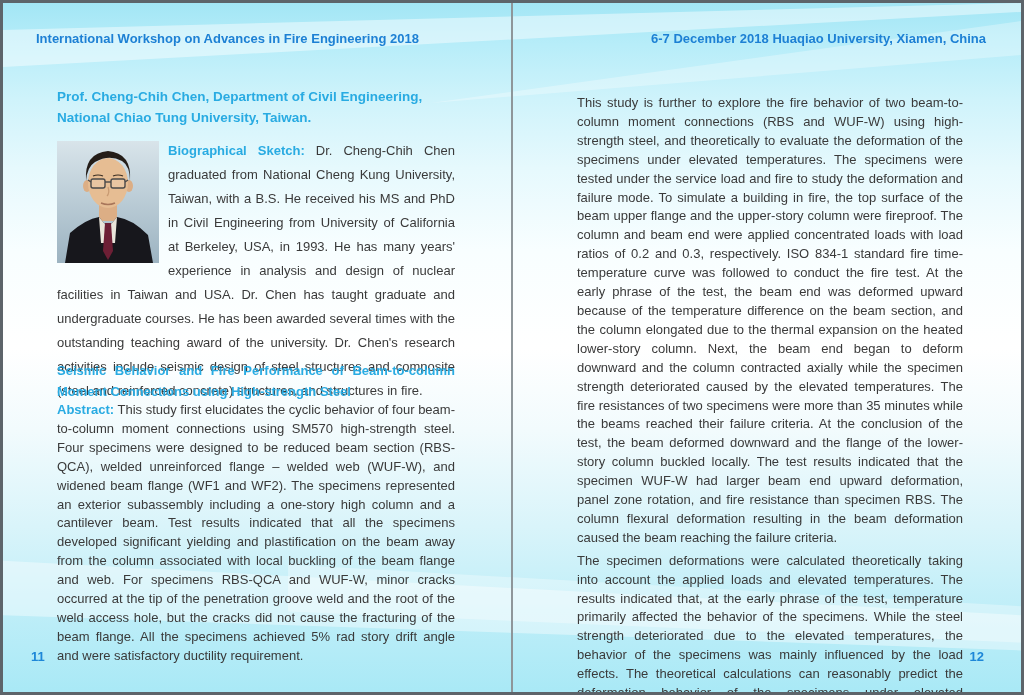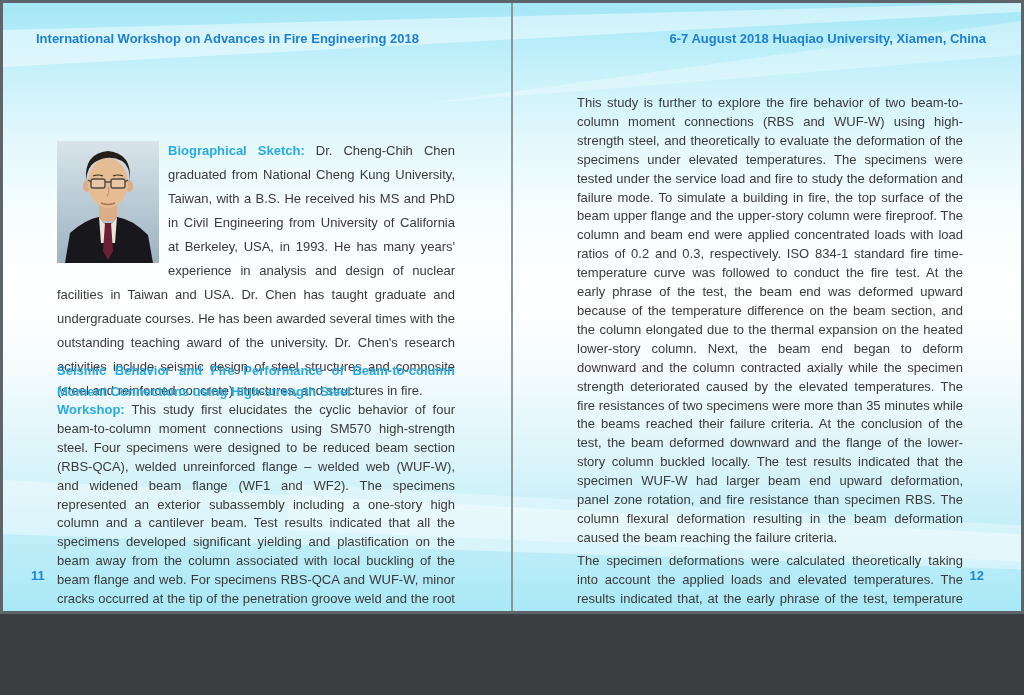--- a/index.html
+++ b/index.html
@@ -1,20 +1,20 @@
 <!DOCTYPE html>
 <html><head>
 <meta charset="utf-8">
 <style>
   html,body { margin:0; padding:0; background:#3b3f42; }
   * { box-sizing:border-box; }
 
   .spread {
     position:relative;
-    width:1024px; height:614px;
+    width:1024px; height:695px;
     margin:0 auto;
     border:3px solid #5d646a;
     background:linear-gradient(180deg,
       #a3e6f5 0%, #b7edf9 6%, #cff3fb 14%, #e6f9fd 24%,
       #f8feff 36%, #ffffff 50%, #f2fbfd 62%, #d9f4fa 76%,
       #bfeef8 88%, #a9e9f6 100%);
     overflow:hidden;
     font-family:"Liberation Sans","DejaVu Sans",sans-serif;
     color:#3a3a3a;
   }
@@ -89,20 +89,21 @@
 
 <div class="spread">
 
   <div class="streak s1"></div>
   <div class="streak s2"></div>
   <div class="streak s3"></div>
   <div class="streak s4"></div>
 
   <div class="hdr hdr-left">International Workshop on Advances in Fire Engineering 2018</div>
 
+  <h2 class="title">Prof. Cheng-Chih Chen, Department of Civil Engineering, National Chiao Tung University, Taiwan.</h2>
 
   <div class="bio">
     <span class="photo">
       <svg viewBox="0 0 102 122" width="102" height="122" xmlns="http://www.w3.org/2000/svg">
         <defs>
           <linearGradient id="pbg" x1="0" y1="0" x2="0" y2="1">
             <stop offset="0" stop-color="#d8e4ea"></stop>
             <stop offset="1" stop-color="#9cb3c1"></stop>
           </linearGradient>
         </defs>
@@ -128,29 +129,29 @@
         <path d="M44 62 Q51 65 58 62" stroke="#a8765a" stroke-width="1.4" fill="none"></path>
       </svg>
     </span>
     <span class="cyan-label">Biographical Sketch:</span>
     <span>Dr. Cheng-Chih Chen graduated from National Cheng Kung University, Taiwan, with a B.S. He received his MS and PhD in Civil Engineering from University of California at Berkeley, USA, in 1993. He has many years' experience in analysis and design of nuclear facilities in Taiwan and USA. Dr. Chen has taught graduate and undergraduate courses. He has been awarded several times with the outstanding teaching award of the university. Dr. Chen's research activities include seismic design of steel structures and composite (steel and reinforced concrete) structures, and structures in fire.</span>
   </div>
 
   <h3 class="abs-title">Seismic Behavior and Fire Performance of Beam-to-column Moment Connections using High-strength Steel</h3>
 
   <p class="abs-body">
-    <span class="cyan-label">Workshop:</span>
+    <span class="cyan-label">Abstract:</span>
     <span>This study first elucidates the cyclic behavior of four beam-to-column moment connections using SM570 high-strength steel. Four specimens were designed to be reduced beam section (RBS-QCA), welded unreinforced flange – welded web (WUF-W), and widened beam flange (WF1 and WF2). The specimens represented an exterior subassembly including a one-story high column and a cantilever beam. Test results indicated that all the specimens developed significant yielding and plastification on the beam away from the column associated with local buckling of the beam flange and web. For specimens RBS-QCA and WUF-W, minor cracks occurred at the tip of the penetration groove weld and the root of the weld access hole, but the cracks did not cause the fracturing of the beam flange. All the specimens achieved 5% rad story drift angle and were satisfactory ductility requirement.</span>
   </p>
 
   <div class="pagenum pagenum-left">11</div>
 
   <div class="divider"></div>
 
-  <div class="hdr hdr-right">6-7 August 2018 Huaqiao University, Xiamen, China</div>
+  <div class="hdr hdr-right">6-7 December 2018 Huaqiao University, Xiamen, China</div>
 
   <div class="body-right">
     <p>This study is further to explore the fire behavior of two beam-to-column moment connections (RBS and WUF-W) using high-strength steel, and theoretically to evaluate the deformation of the specimens under elevated temperatures. The specimens were tested under the service load and fire to study the deformation and failure mode. To simulate a building in fire, the top surface of the beam upper flange and the upper-story column were fireproof. The column and beam end were applied concentrated loads with load ratios of 0.2 and 0.3, respectively. ISO 834-1 standard fire time-temperature curve was followed to conduct the fire test. At the early phrase of the test, the beam end was deformed upward because of the temperature difference on the beam section, and the column elongated due to the thermal expansion on the heated lower-story column. Next, the beam end began to deform downward and the column contracted axially while the specimen strength deteriorated caused by the elevated temperatures. The fire resistances of two specimens were more than 35 minutes while the beams reached their failure criteria. At the conclusion of the test, the beam deformed downward and the flange of the lower-story column buckled locally. The test results indicated that the specimen WUF-W had larger beam end upward deformation, panel zone rotation, and fire resistance than specimen RBS. The column flexural deformation resulting in the beam deformation caused the beam reaching the failure criteria.</p>
     <p>The specimen deformations were calculated theoretically taking into account the applied loads and elevated temperatures. The results indicated that, at the early phrase of the test, temperature primarily affected the behavior of the specimens. While the steel strength deteriorated due to the elevated temperatures, the behavior of the specimens was mainly influenced by the load effects. The theoretical calculations can reasonably predict the deformation behavior of the specimens under elevated temperatures.</p>
   </div>
 
   <div class="pagenum pagenum-right">12</div>
 
 </div>
 

